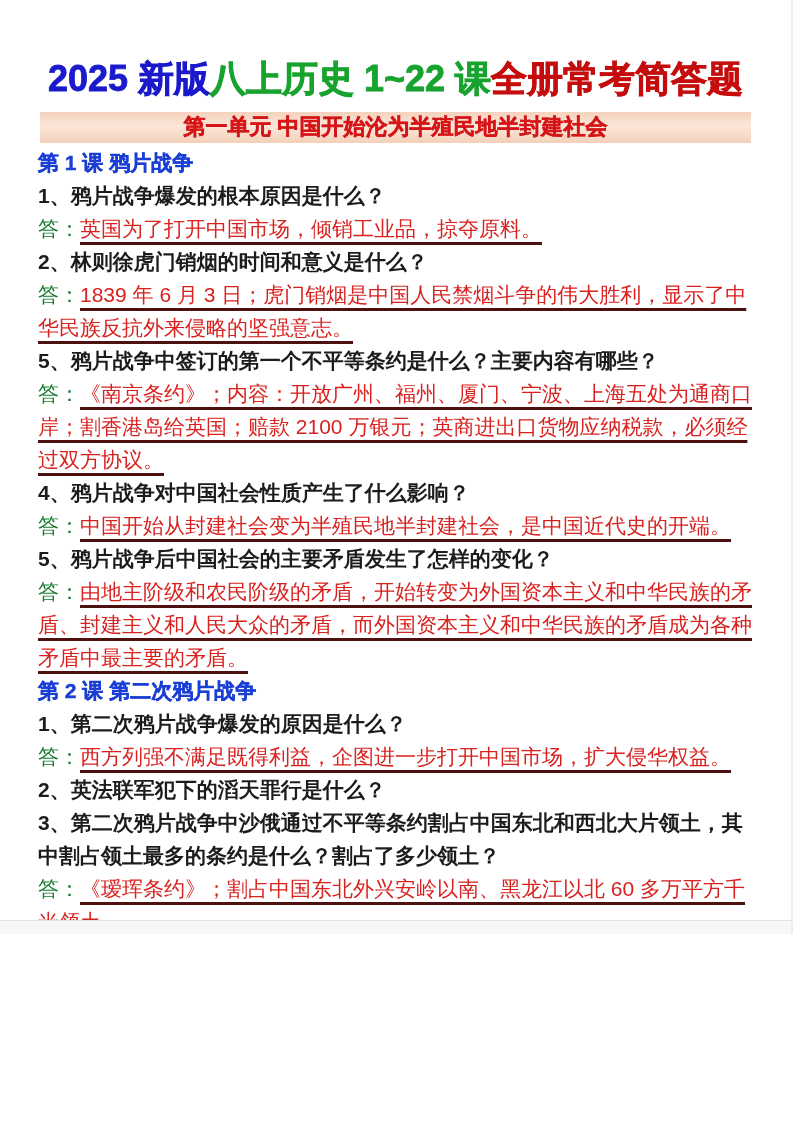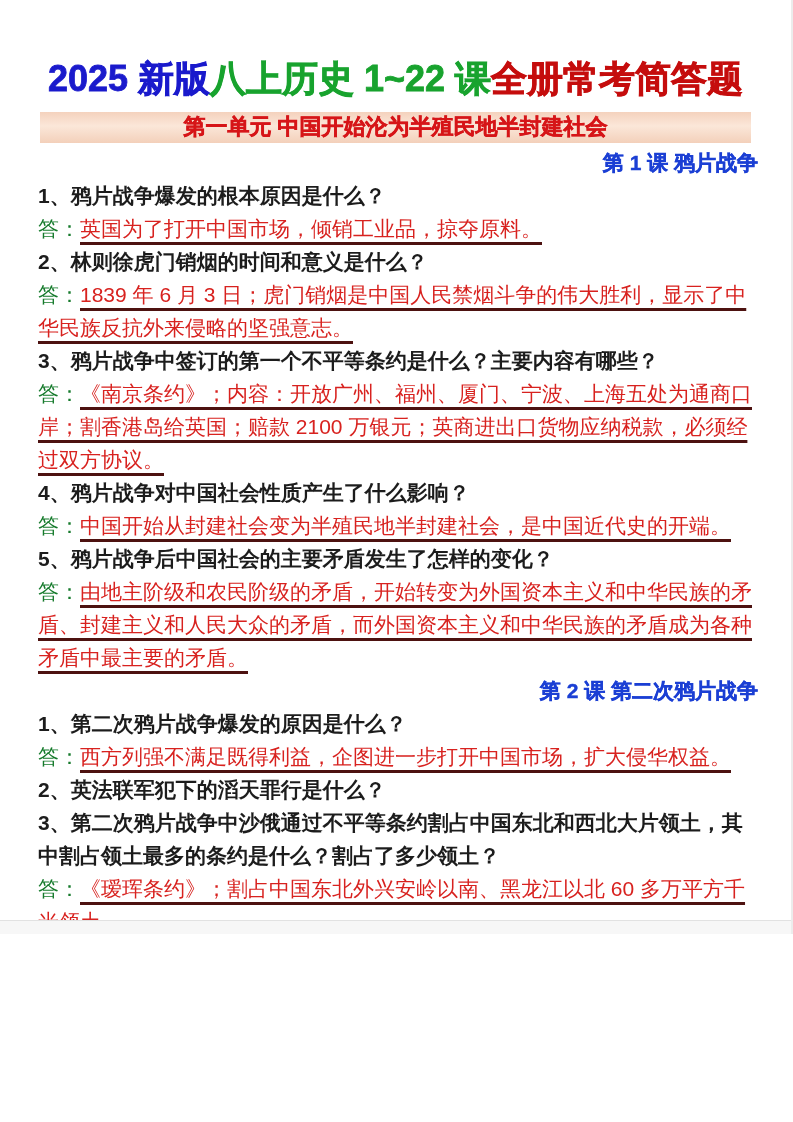--- a/index.html
+++ b/index.html
@@ -37,21 +37,21 @@
     justify-content: center;
     font-size: 22px;
     font-weight: 700;
     color: var(--banner_text, #d61518);
     -webkit-text-stroke: 0.5px currentColor;
   }
   .content {
     padding: 3px 33px 0 38px;
   }
   .lesson-header {
-    text-align: right;
+    text-align: left;
     color: var(--header_blue, #1b3fd4);
     font-size: 21px;
     font-weight: 700;
     line-height: 33px;
     -webkit-text-stroke: 0.4px currentColor;
   }
   .q {
     margin: 0;
     color: var(--question_black, #1c1c1c);
     font-size: 21px;
@@ -89,21 +89,21 @@
   <div class="page-title"><span style="color: rgb(26, 26, 204);">2025 新版</span><span style="color: rgb(24, 163, 46);">八上历史 1~22 课</span><span style="color: rgb(197, 13, 13);">全册常考简答题</span></div>
   <div class="unit-banner">
     <span>第一单元 中国开始沦为半殖民地半封建社会</span>
   </div>
   <div class="content">
       <div class="lesson-header">第 1 课 鸦片战争</div>
       <p class="q">1、鸦片战争爆发的根本原因是什么？</p>
       <p class="a"><span class="prefix">答：</span><span class="txt">英国为了打开中国市场，倾销工业品，掠夺原料。</span></p>
       <p class="q">2、林则徐虎门销烟的时间和意义是什么？</p>
       <p class="a"><span class="prefix">答：</span><span class="txt">1839 年 6 月 3 日；虎门销烟是中国人民禁烟斗争的伟大胜利，显示了中华民族反抗外来侵略的坚强意志。</span></p>
-      <p class="q">3、鸦片战争中签订的第一个不平等条约是什么？主要内容有哪些？</p>
+      <p class="q">5、鸦片战争中签订的第一个不平等条约是什么？主要内容有哪些？</p>
       <p class="a"><span class="prefix">答：</span><span class="txt">《南京条约》；内容：开放广州、福州、厦门、宁波、上海五处为通商口岸；割香港岛给英国；赔款 2100 万银元；英商进出口货物应纳税款，必须经过双方协议。</span></p>
       <p class="q">4、鸦片战争对中国社会性质产生了什么影响？</p>
       <p class="a"><span class="prefix">答：</span><span class="txt">中国开始从封建社会变为半殖民地半封建社会，是中国近代史的开端。</span></p>
       <p class="q">5、鸦片战争后中国社会的主要矛盾发生了怎样的变化？</p>
       <p class="a"><span class="prefix">答：</span><span class="txt">由地主阶级和农民阶级的矛盾，开始转变为外国资本主义和中华民族的矛盾、封建主义和人民大众的矛盾，而外国资本主义和中华民族的矛盾成为各种矛盾中最主要的矛盾。</span></p>
       <div class="lesson-header">第 2 课 第二次鸦片战争</div>
       <p class="q">1、第二次鸦片战争爆发的原因是什么？</p>
       <p class="a"><span class="prefix">答：</span><span class="txt">西方列强不满足既得利益，企图进一步打开中国市场，扩大侵华权益。</span></p>
       <p class="q">2、英法联军犯下的滔天罪行是什么？</p>
       <p class="q">3、第二次鸦片战争中沙俄通过不平等条约割占中国东北和西北大片领土，其中割占领土最多的条约是什么？割占了多少领土？</p>

